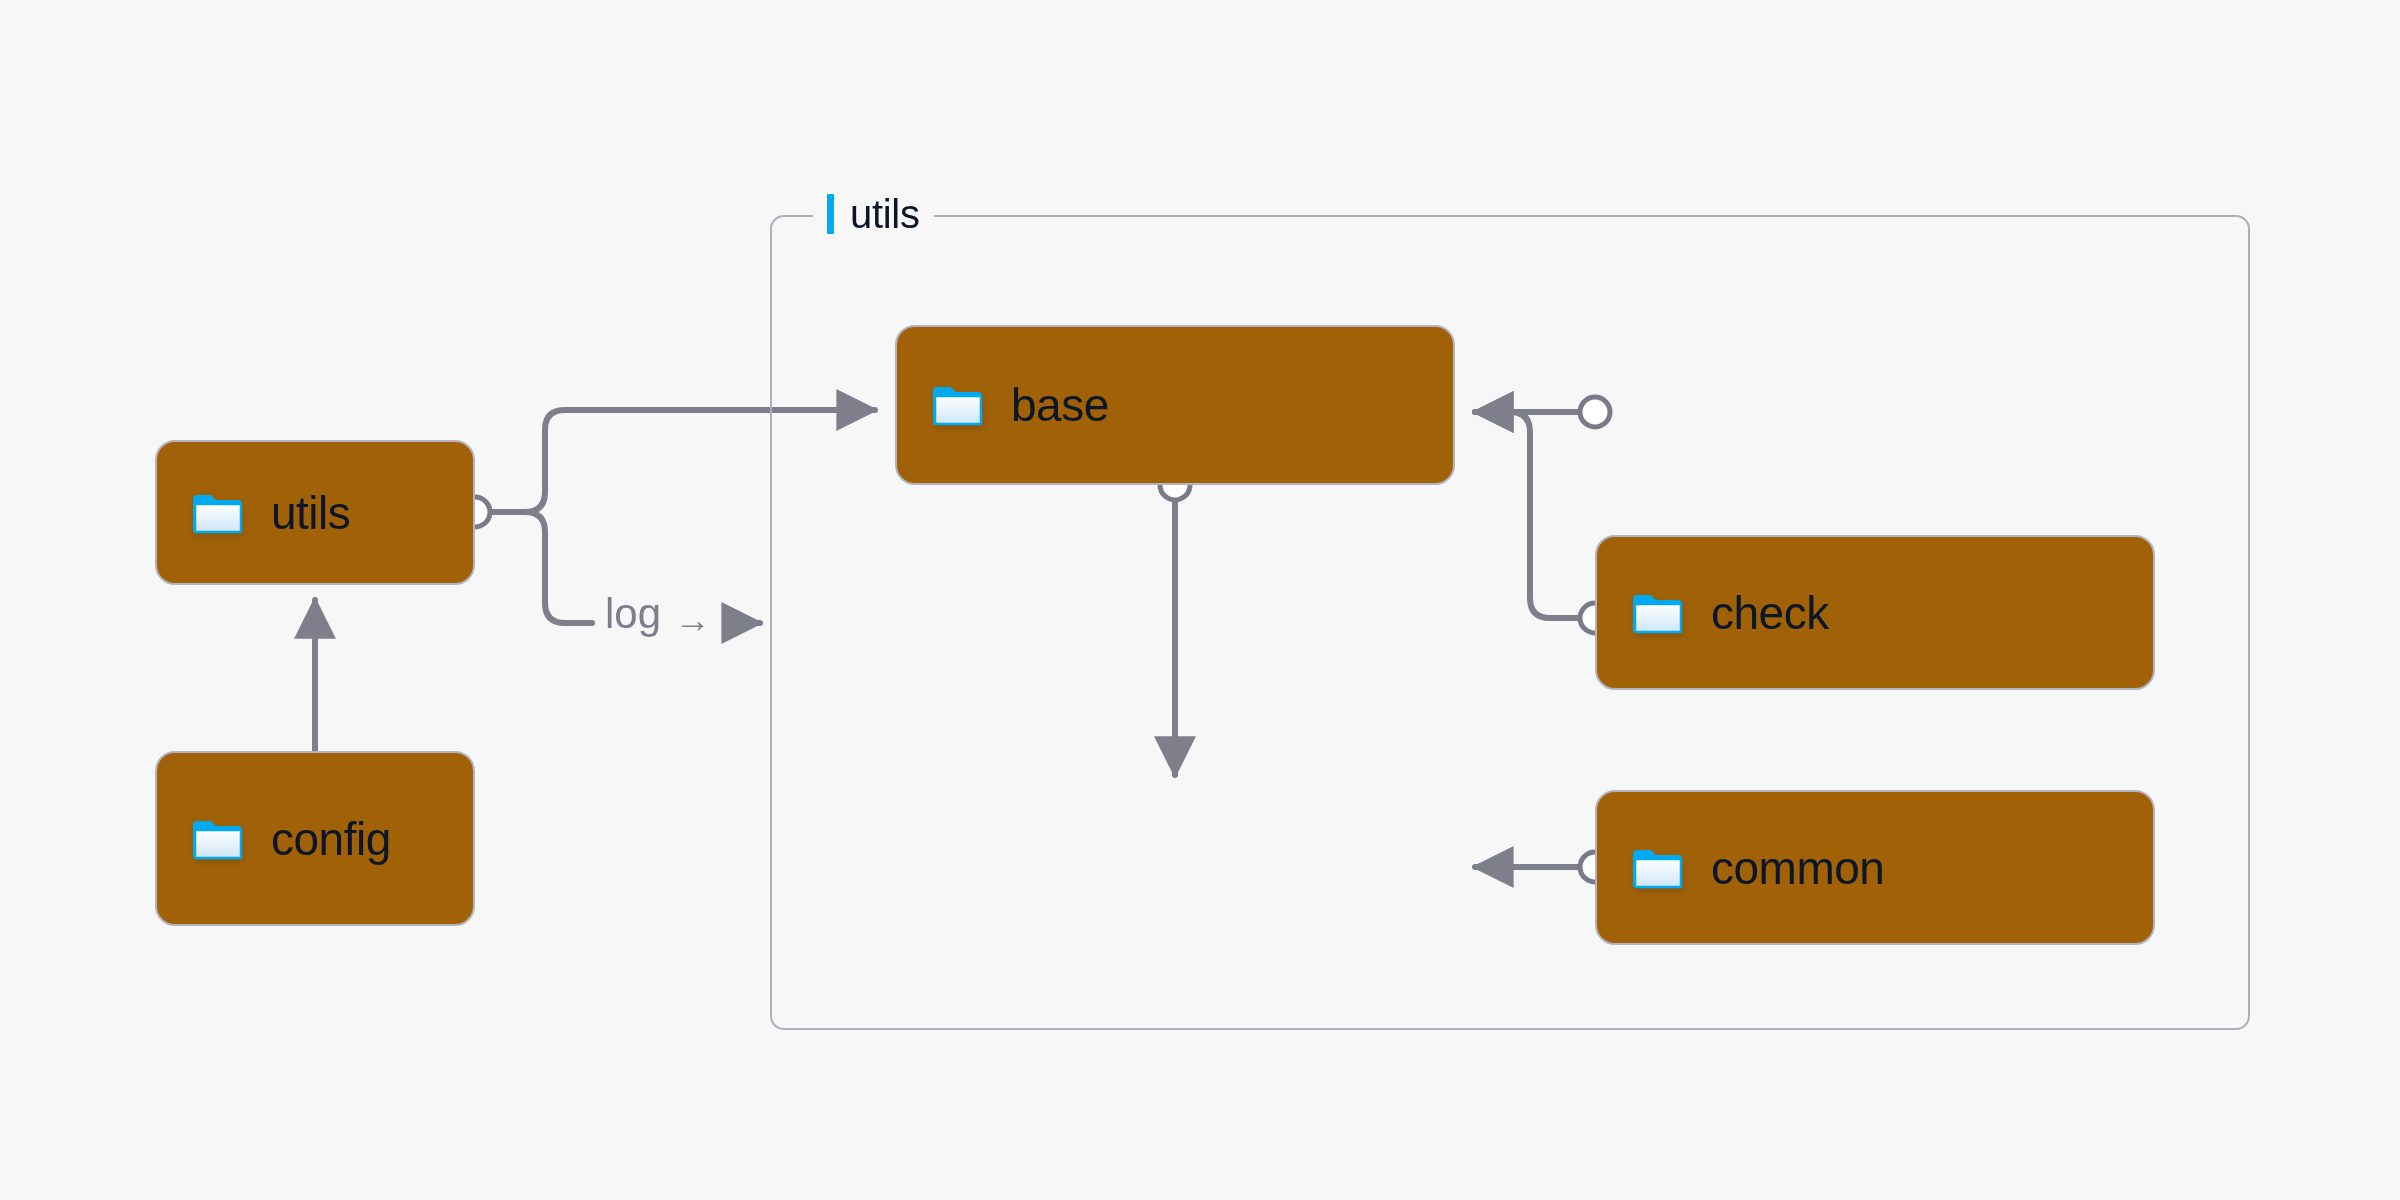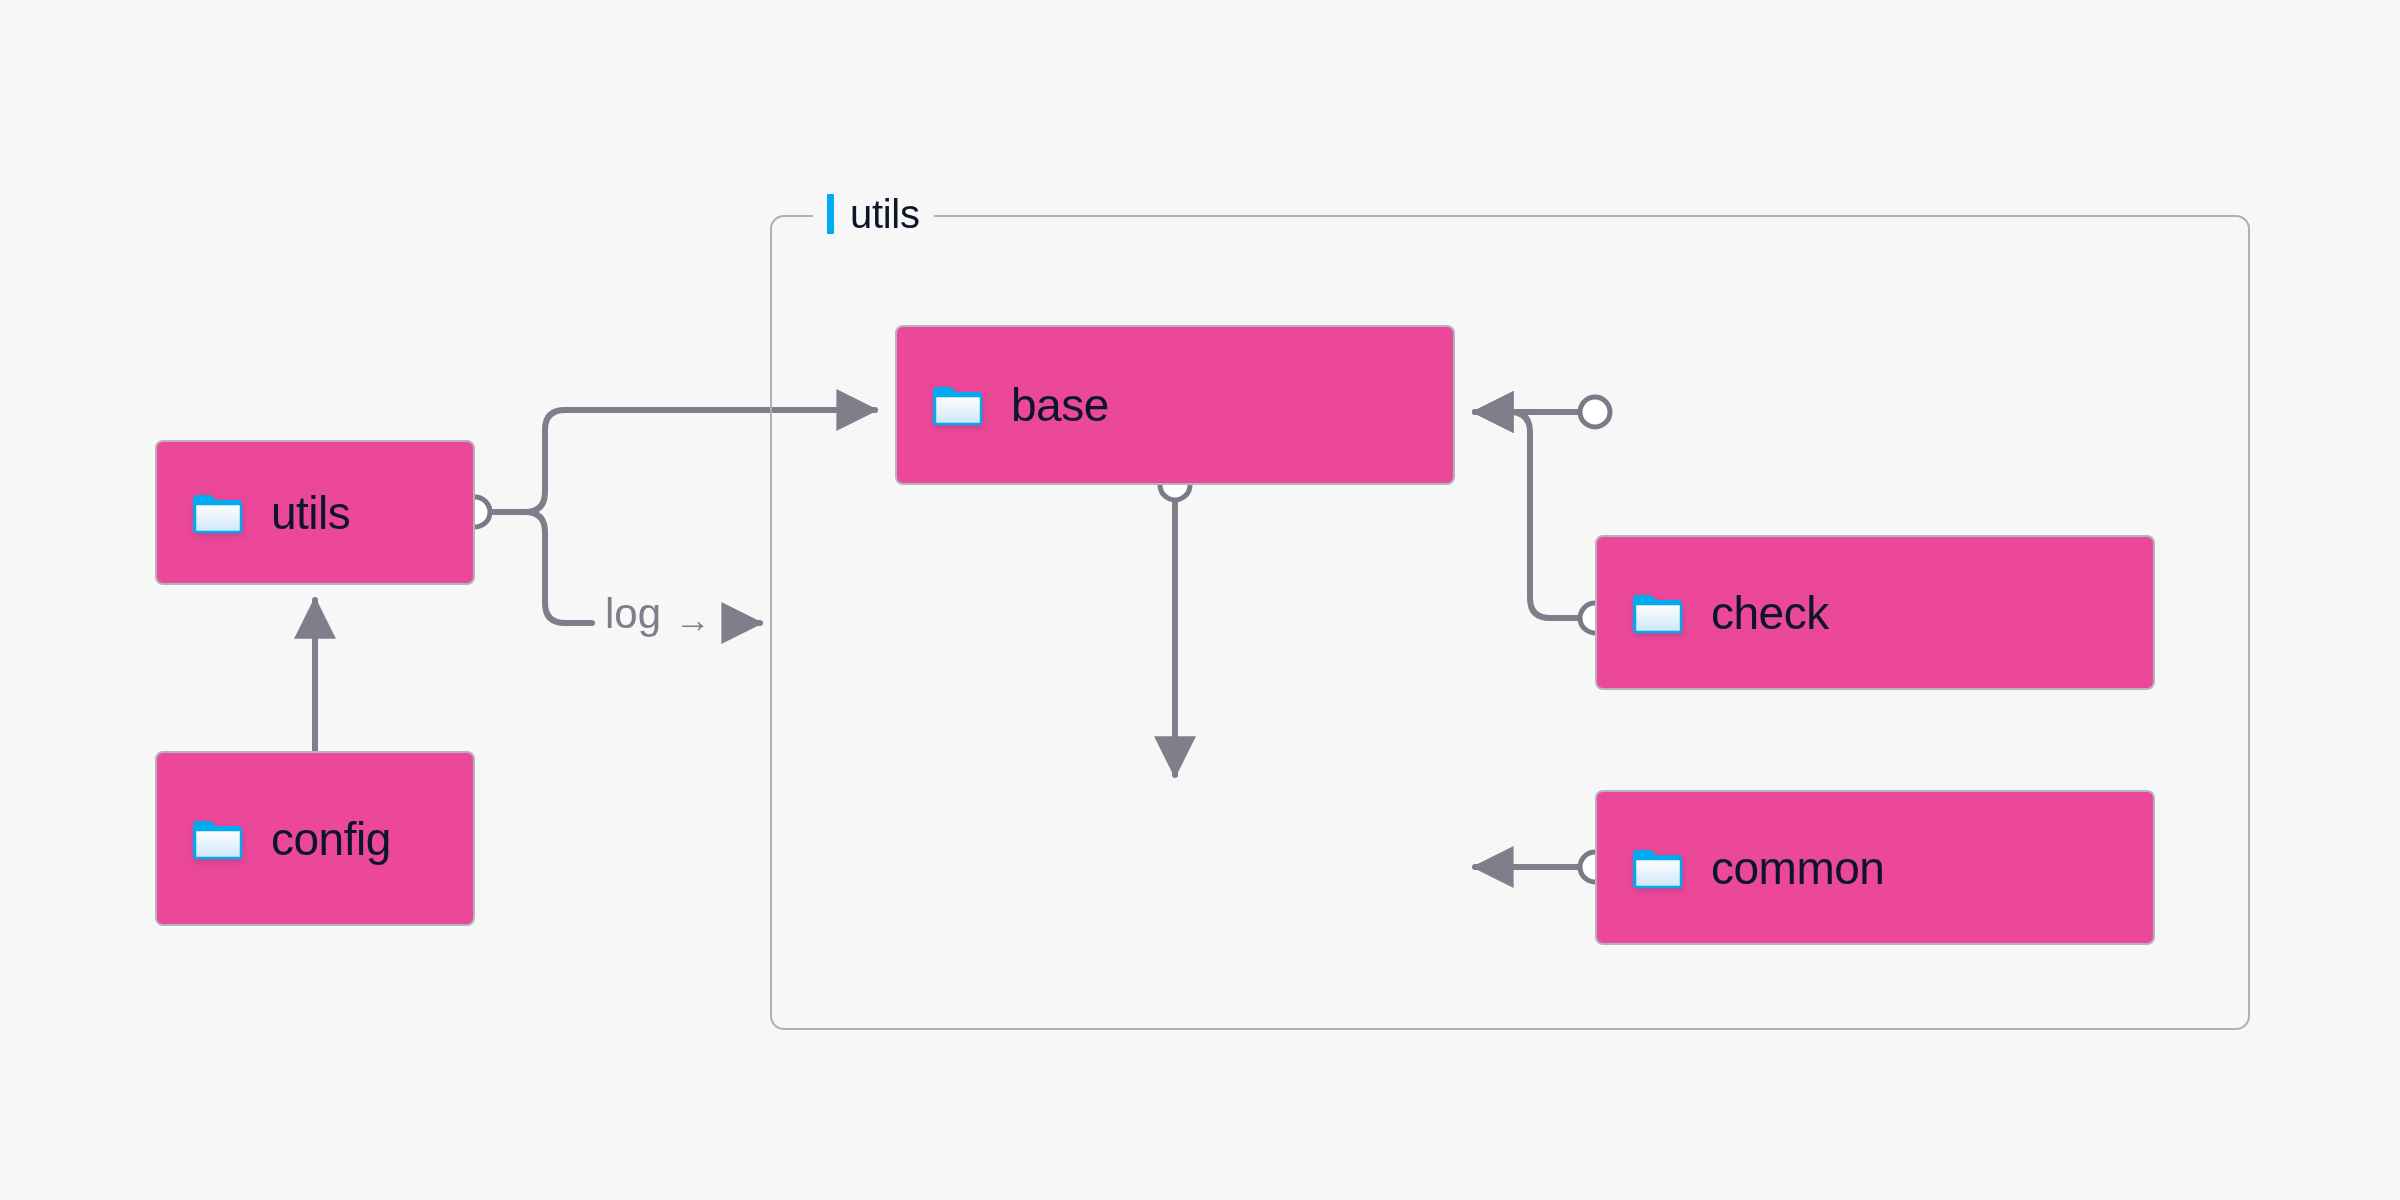--- a/index.html
+++ b/index.html
@@ -53,23 +53,23 @@
     color: #0c1628;
     font-weight: 400;
     letter-spacing: -0.3px;
     white-space: nowrap;
   }
 
   
   .node {
     position: absolute;
     box-sizing: border-box;
-    background: #ec4899;
+    background: #a16207;
     border: 2px solid #b3b3c1;
-    border-radius: 8px;
+    border-radius: 20px;
     display: flex;
     align-items: center;
     padding-left: 34px;
     gap: 26px;
   }
   .node-icon {
     flex: 0 0 auto;
     width: 54px;
     height: 46px;
     display: block;

